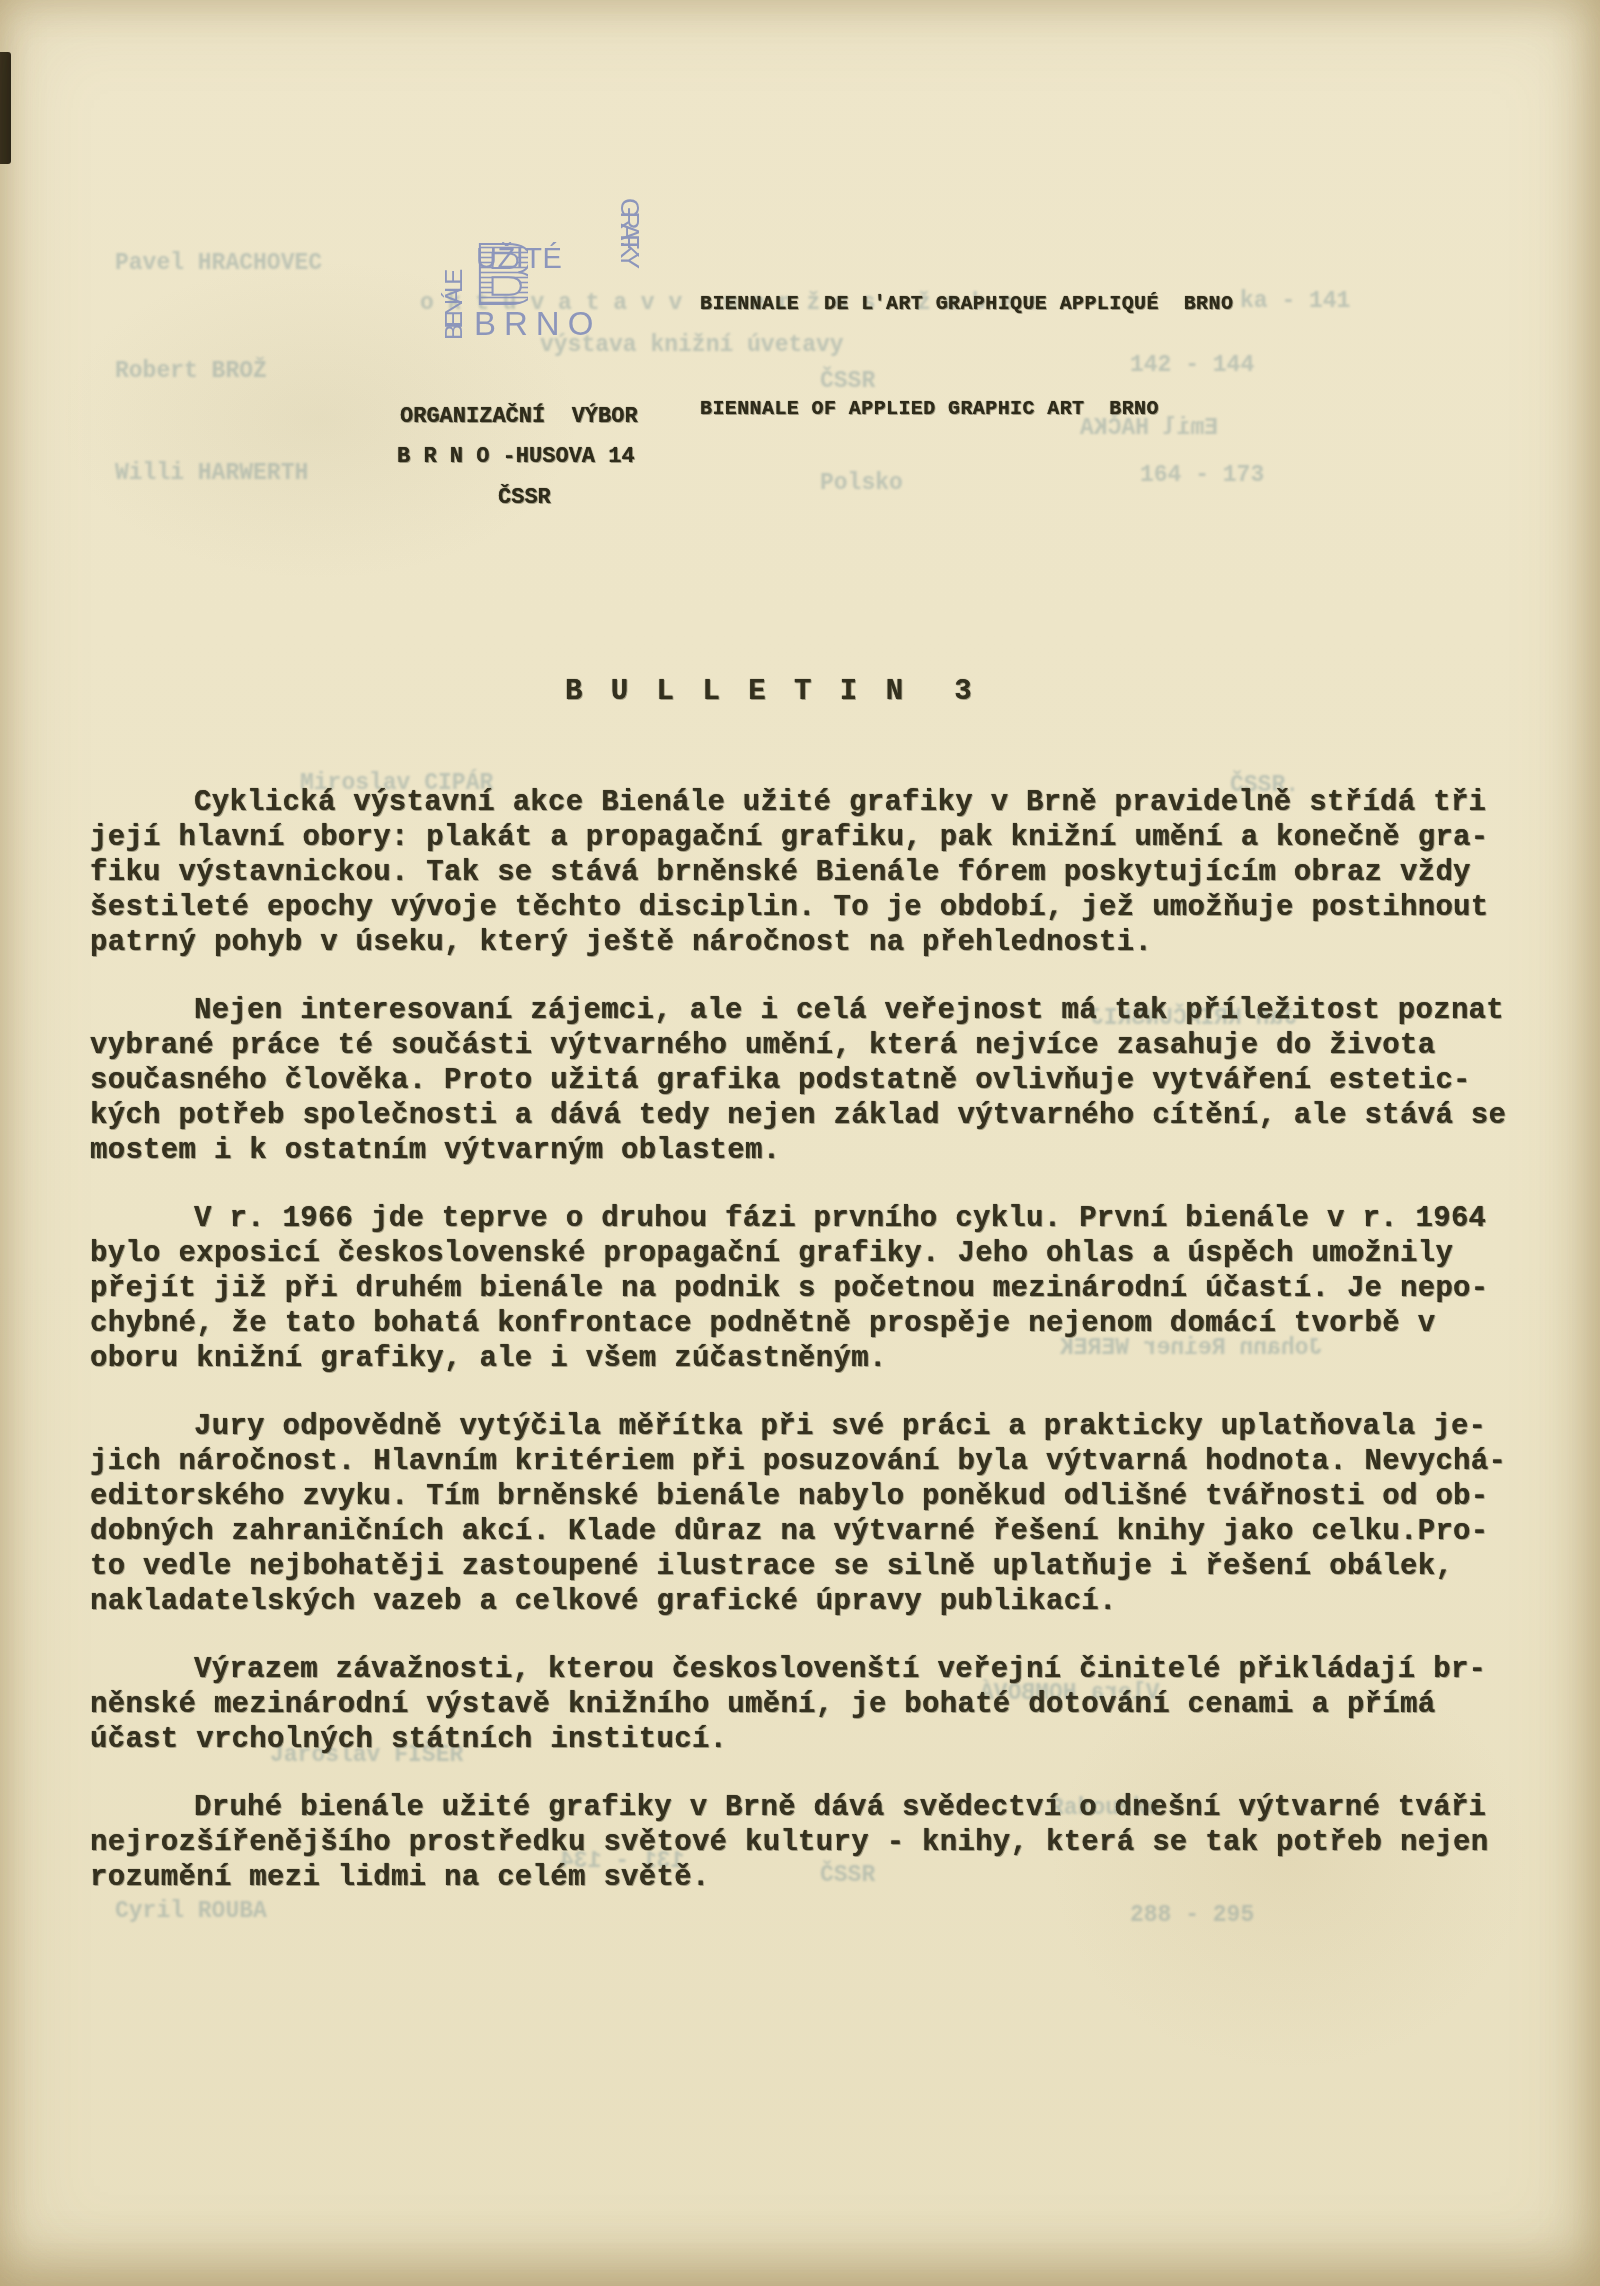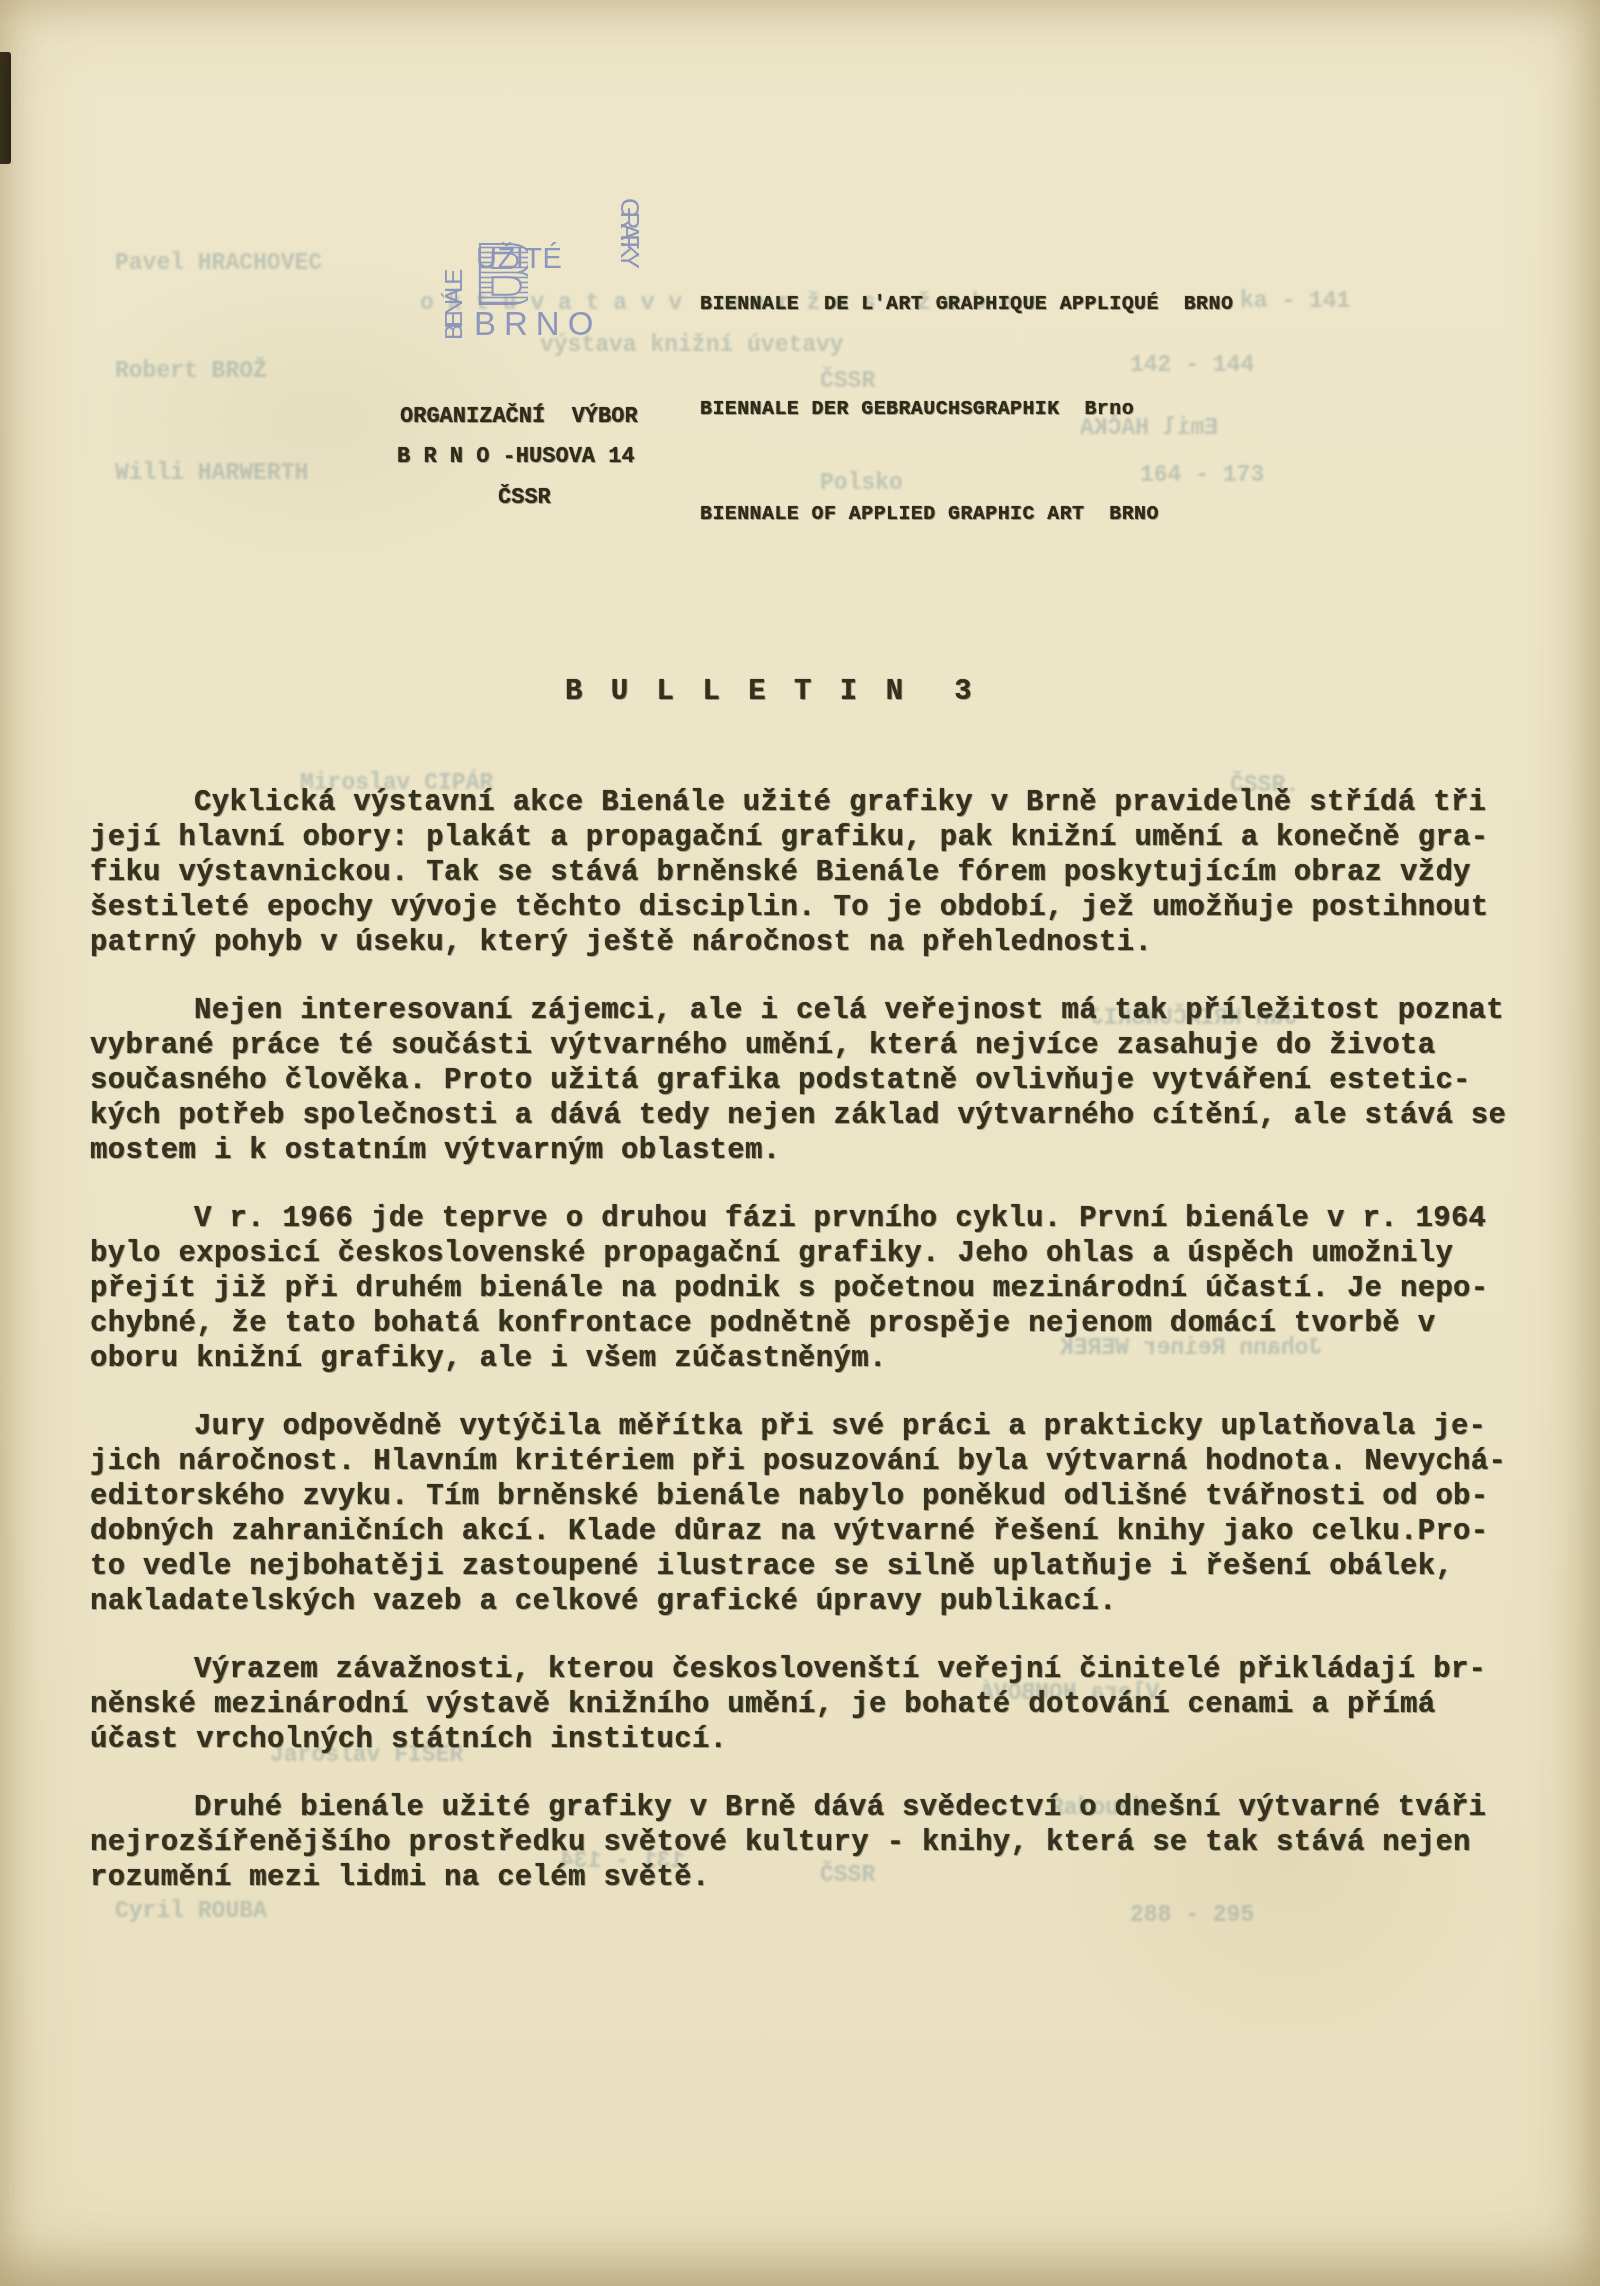--- a/index.html
+++ b/index.html
@@ -124,21 +124,20 @@
         <pattern id="hstripe" width="6" height="5" patternUnits="userSpaceOnUse">
           <line x1="0" y1="2.5" x2="6" y2="2.5" stroke="#8590ba" stroke-width="1.6"></line>
         </pattern>
       </defs>
       <text x="-2" y="74" font-family="Liberation Sans, DejaVu Sans, sans-serif" font-weight="bold" font-size="88" fill="url(#hstripe)" stroke="#8590ba" stroke-width="2">B</text>
     </svg>
   </div>
 
   <div class="letterhead">
     <div>BIENNALE  DE L'ART GRAPHIQUE APPLIQUÉ  BRNO</div>
-    <div>BIENNALE DER GEBRAUCHSGRAPHIK  Brno</div>
     <div>BIENNALE OF APPLIED GRAPHIC ART  BRNO</div>
   </div>
 
   <div class="org org-1">ORGANIZAČNÍ  VÝBOR</div>
   <div class="org org-2">B R N O -HUSOVA 14</div>
   <div class="org org-3">ČSSR</div>
 
   <div class="doc-title">B U L L E T I N  3</div>
 
   <div class="body-text" id="body-text">
@@ -171,18 +170,18 @@
         <div class="tline">to vedle nejbohatěji zastoupené ilustrace se silně uplatňuje i řešení obálek,</div>
         <div class="tline">nakladatelských vazeb a celkové grafické úpravy publikací.</div>
       </div>
       <div class="para">
         <div class="tline first">Výrazem závažnosti, kterou českoslovenští veřejní činitelé přikládají br-</div>
         <div class="tline">něnské mezinárodní výstavě knižního umění, je bohaté dotování cenami a přímá</div>
         <div class="tline">účast vrcholných státních institucí.</div>
       </div>
       <div class="para">
         <div class="tline first">Druhé bienále užité grafiky v Brně dává svědectví o dnešní výtvarné tváři</div>
-        <div class="tline">nejrozšířenějšího prostředku světové kultury - knihy, která se tak stává nejen</div>
+        <div class="tline">nejrozšířenějšího prostředku světové kultury - knihy, která se tak potřeb nejen</div>
         <div class="tline">rozumění mezi lidmi na celém světě.</div>
       </div>
     </div>
 
 </div>
 
 </body></html>

